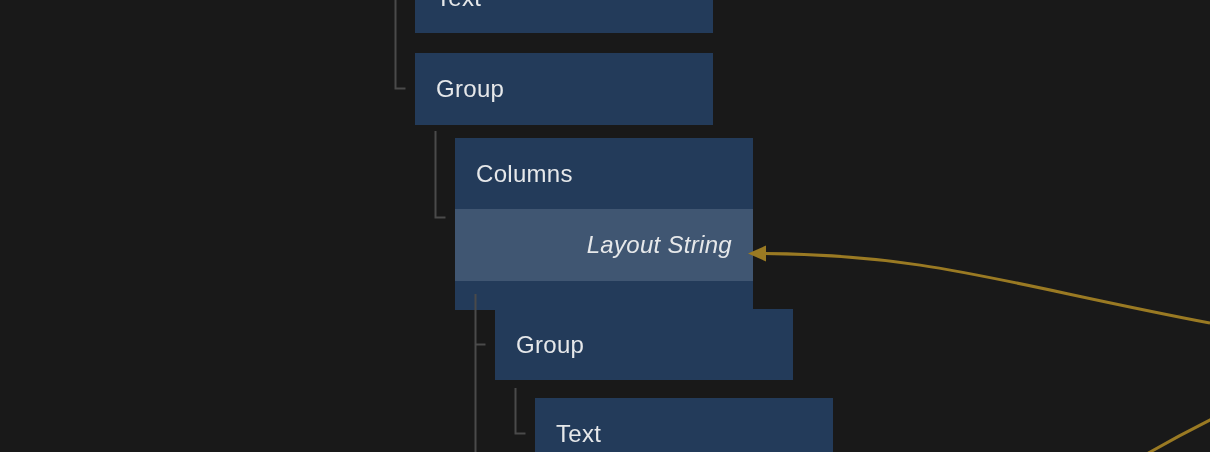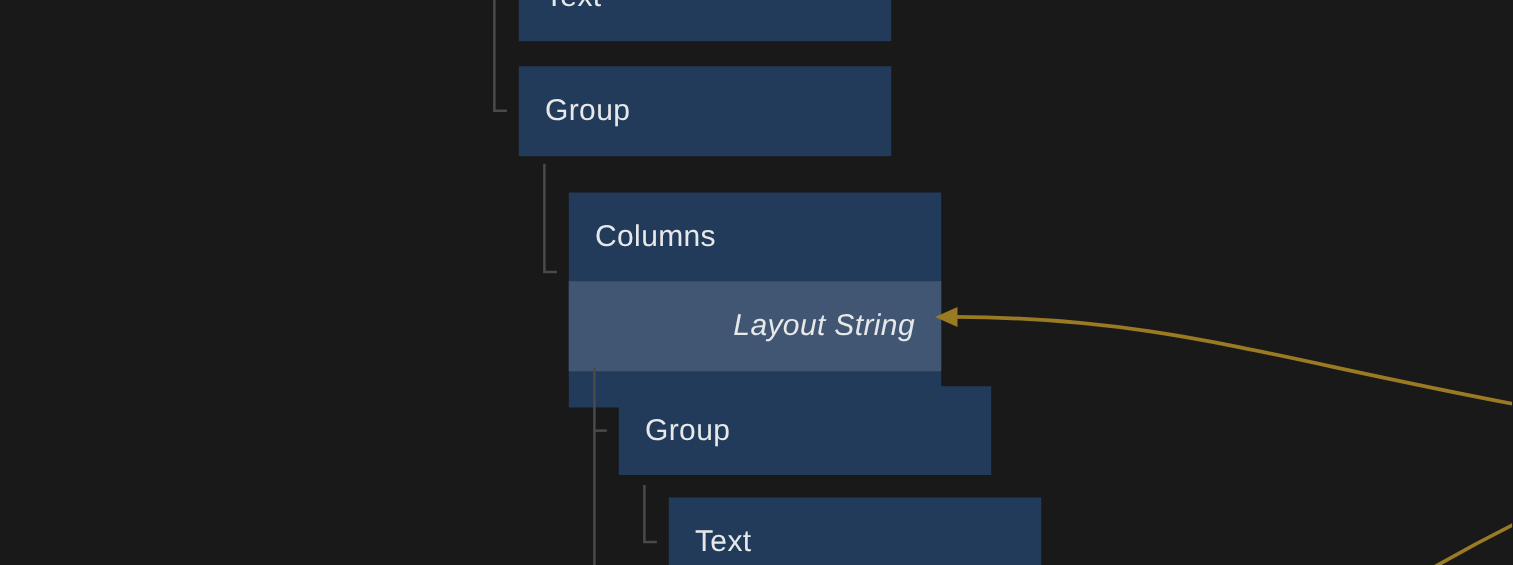--- a/index.html
+++ b/index.html
@@ -68,21 +68,21 @@
       <span>Text</span>
     </div>
   </div>
 
   <div class="node" style="left:415px; top:53px; height:72px;">
     <div class="node-row" style="height:72px;">
       <span>Group</span>
     </div>
   </div>
 
-  <div class="node" style="left:455px; top:154px; height:172px;">
+  <div class="node" style="left:455px; top:138px; height:172px;">
     <div class="node-row">
       <span>Columns</span>
     </div>
     <div class="node-row port-row">
       <span>Layout String</span>
     </div>
   </div>
 
   <div class="node" style="left:495px; top:309px; height:71px;">
     <div class="node-row">

